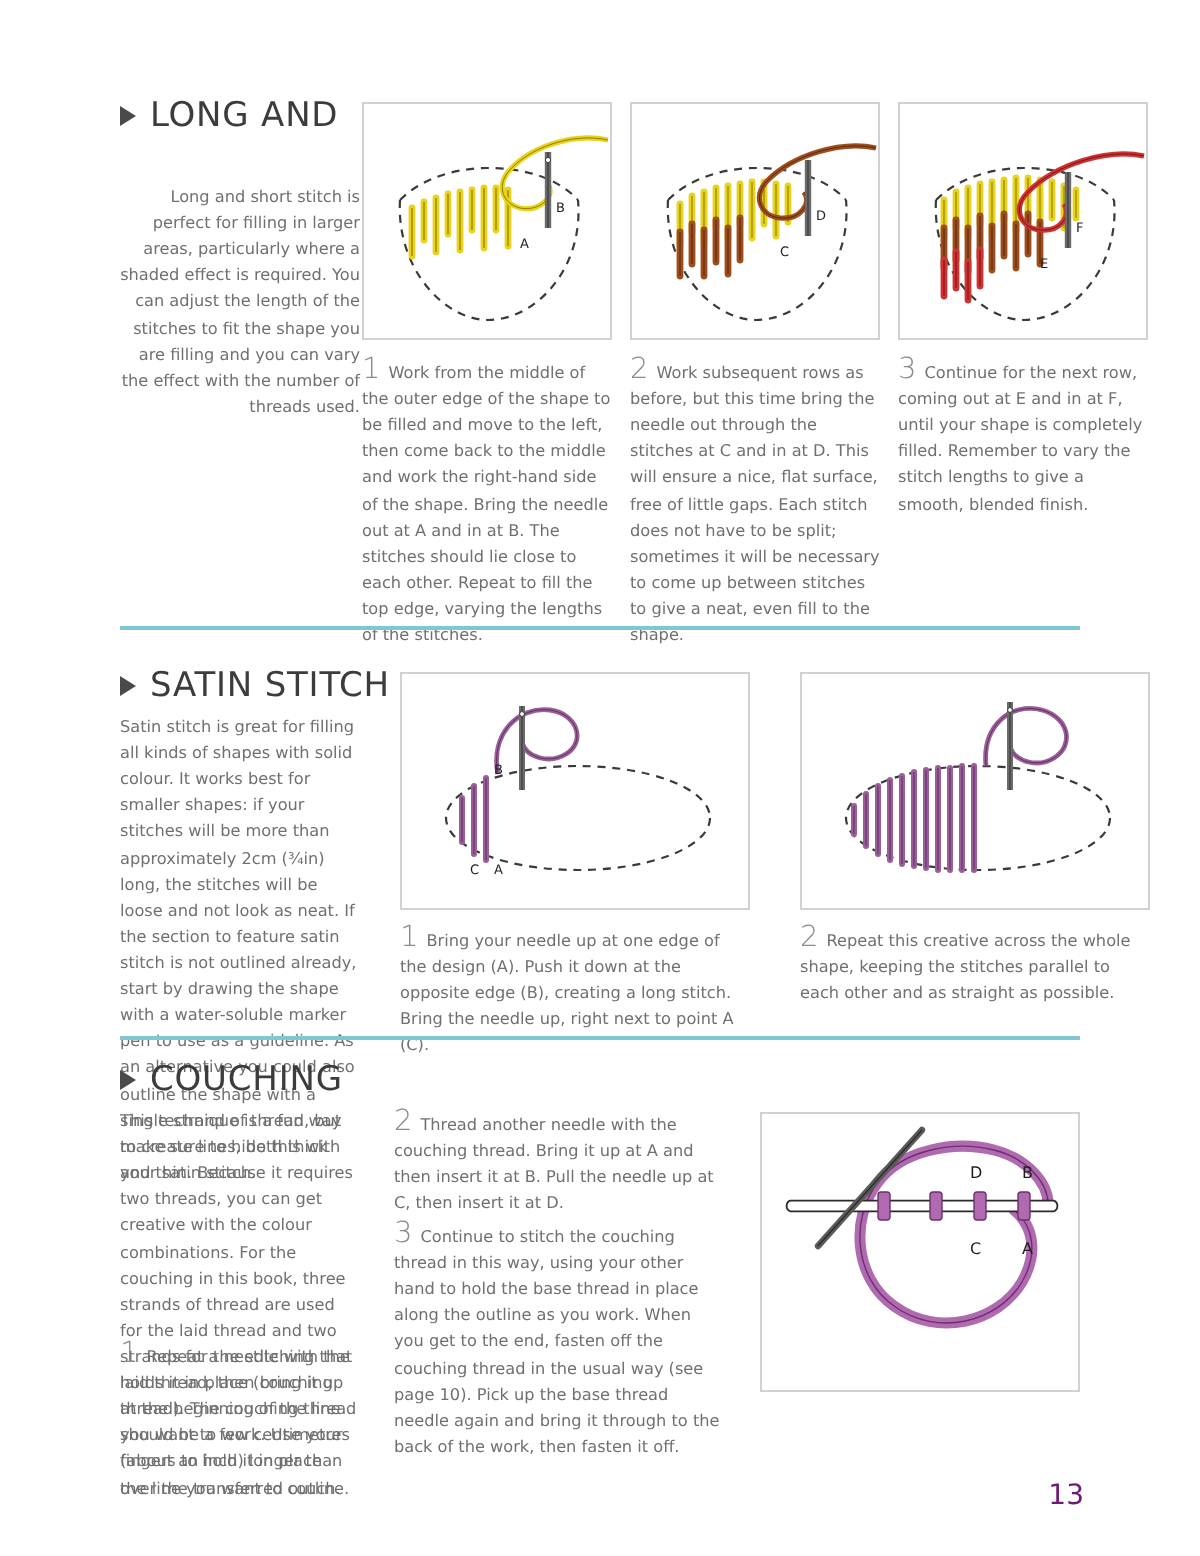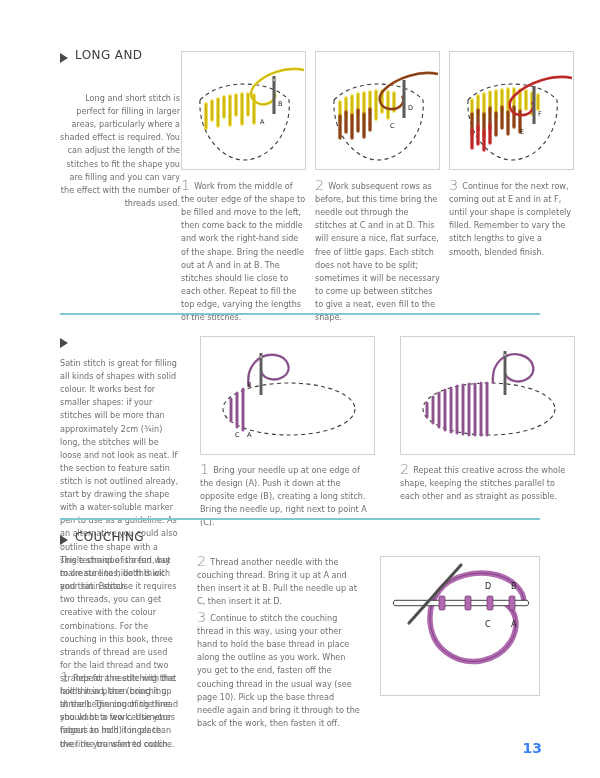--- a/index.html
+++ b/index.html
@@ -36,21 +36,21 @@
   }
   .tri {
     width: 0; height: 0;
     border-left: 8px solid #4a4a4c;
     border-top: 5.5px solid transparent;
     border-bottom: 5.5px solid transparent;
     margin-top: 5px;
     flex: none;
   }
   .sec-title {
-    font-size: 12px;
+    font-size: 17px;
     letter-spacing: 0.4px;
     color: #3b3c3e;
     line-height: 1.18;
     font-weight: 400;
   }
 
   .intro {
     font-size: 8.1px;
     line-height: 1.62;
     color: #6f7072;
@@ -79,22 +79,22 @@
     background: #fff;
     overflow: hidden;
   }
   .frame svg { display: block; }
 
   
   .pageno {
     position: absolute;
     right: 58px; bottom: 22px;
     font-size: 14px;
-    font-weight: bold;
-    color: #3b82f6;
+    font-weight: normal;
+    color: #701a75;
   }
 </style>
 </head>
 <body>
 
 <div class="page">
 
   <div class="section" style="left:60px; top:48px; width:480px;">
 
     <div class="sec-head" style="width:130px;">
@@ -287,20 +287,21 @@
   <div class="step" style="left:449px; top:180px; width:125px;">
     <div class="step-num">3</div>
     <div class="step-txt">Continue for the next row, coming out at E and in at F, until your shape is completely filled. Remember to vary the stitch lengths to give a smooth, blended finish.</div>
   </div>
 
   <div class="divider" style="top:313px;"></div>
 
   <div class="section" style="left:60px; top:333px; width:480px;">
     <div class="sec-head">
       <div class="tri"></div>
+      <div class="sec-title">SATIN STITCH</div>
     </div>
     <div class="intro" style="position:absolute; left:0; top:24px; width:120px;">Satin stitch is great for filling all kinds of shapes with solid colour. It works best for smaller shapes: if your stitches will be more than approximately 2cm (¾in) long, the stitches will be loose and not look as neat. If the section to feature satin stitch is not outlined already, start by drawing the shape with a water-soluble marker pen to use as a guideline. As an alternative you could also outline the shape with a single strand of thread, but make sure to hide this with your satin stitch.</div>
   </div>
 
   <div class="frame" style="left:200px; top:336px; width:175px; height:119px;">
     <svg width="175" height="119" viewBox="0 0 175 119">
 
       <ellipse cx="88" cy="72" rx="66" ry="26" fill="none" stroke="#3a3a3a" stroke-width="1.1" stroke-dasharray="4,3.4"></ellipse>
 
       <g stroke="#9a5f9a" stroke-width="3" fill="none" stroke-linecap="round">

